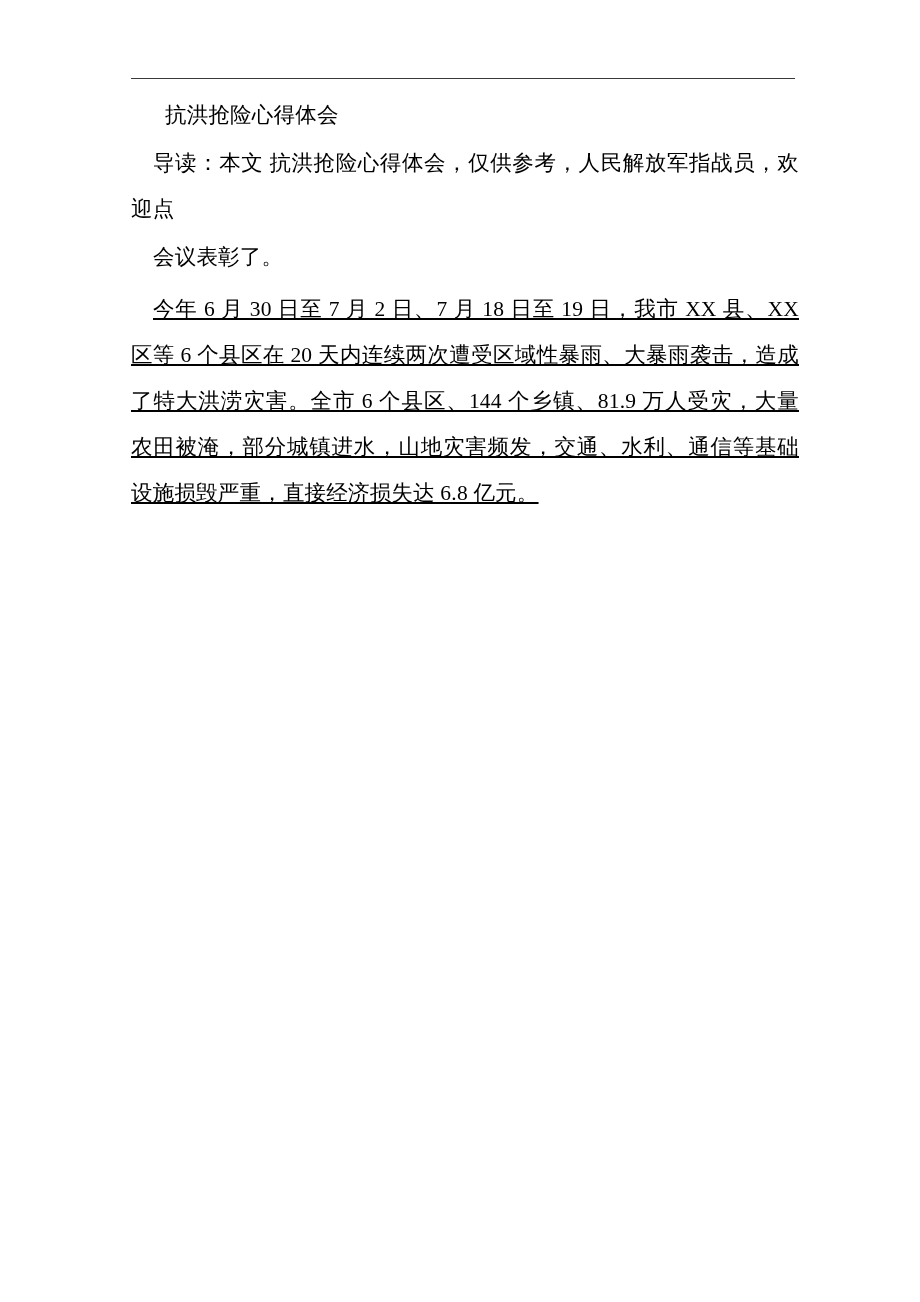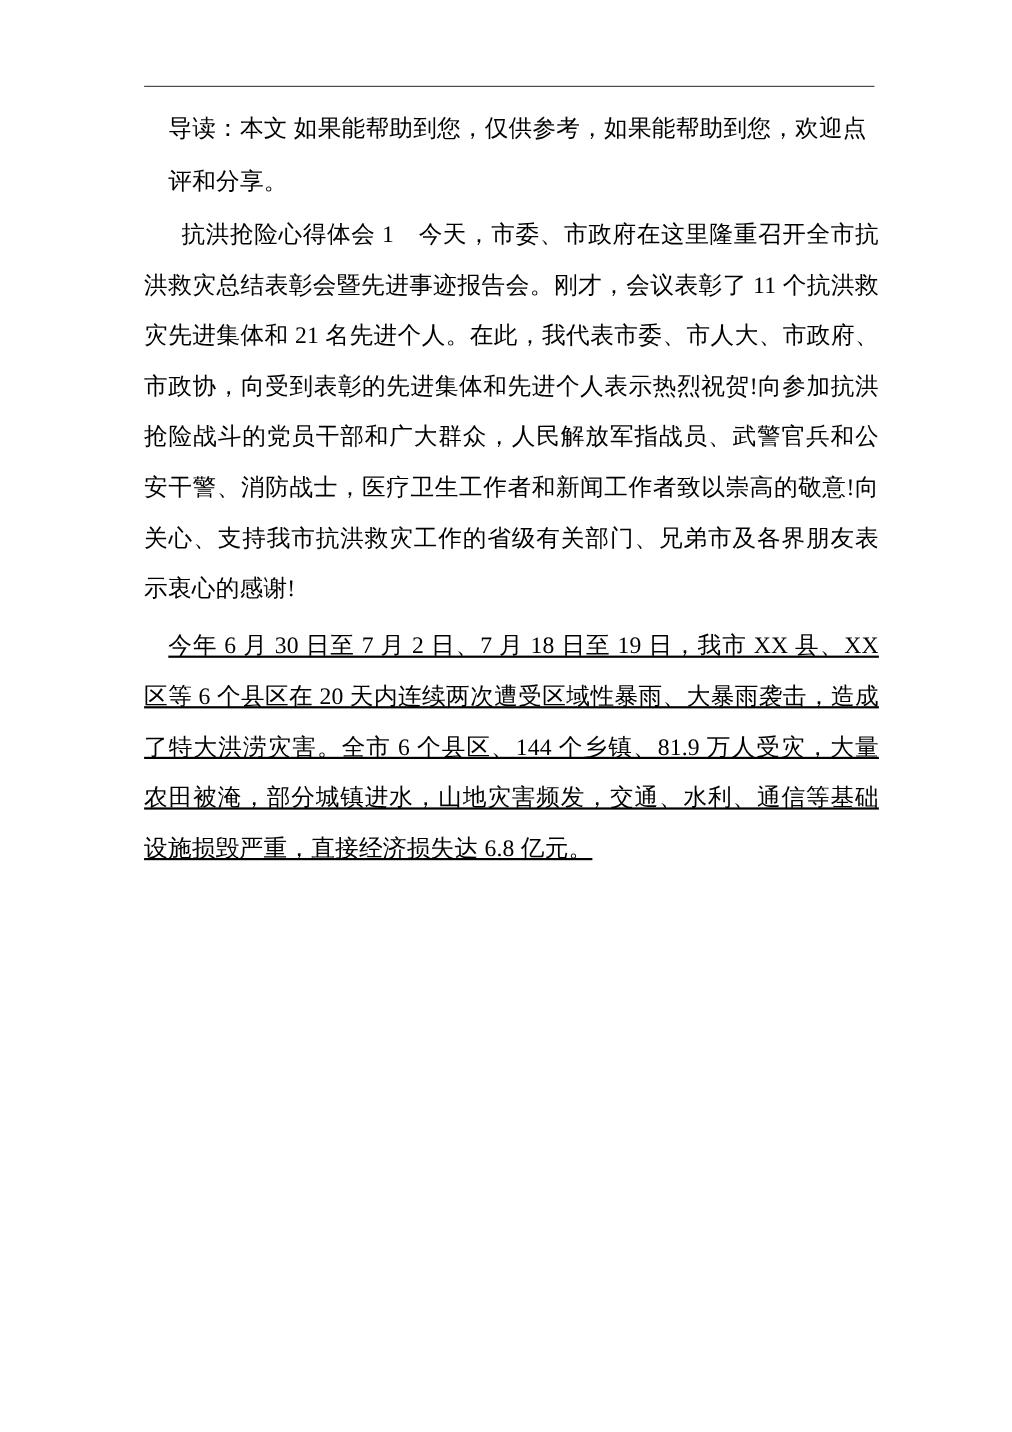--- a/index.html
+++ b/index.html
@@ -59,25 +59,25 @@
 </style>
 </head>
 <body>
 
 <div class="page">
 
   <div class="top-rule"></div>
 
   <div class="content">
 
+    <p class="indent1">抗洪抢险心得体会</p>
 
-    <p class="indent2 gap-sm">导读：本文 如果能帮助到您，仅供参考，如果能帮助到您，欢迎点</p>
+    <p class="indent2 gap-sm">导读：本文 抗洪抢险心得体会，仅供参考，人民解放军指战员，欢迎点</p>
 
-    <p class="indent2 gap-sm">评和分享。</p>
+    <p class="indent2 gap-sm">会议表彰了。</p>
 
 
-    <p class="indent1 gap-sm">抗洪抢险心得体会 1　今天，市委、市政府在这里隆重召开全市抗洪救灾总结表彰会暨先进事迹报告会。刚才，会议表彰了 11 个抗洪救灾先进集体和 21 名先进个人。在此，我代表市委、市人大、市政府、市政协，向受到表彰的先进集体和先进个人表示热烈祝贺!向参加抗洪抢险战斗的党员干部和广大群众，人民解放军指战员、武警官兵和公安干警、消防战士，医疗卫生工作者和新闻工作者致以崇高的敬意!向关心、支持我市抗洪救灾工作的省级有关部门、兄弟市及各界朋友表示衷心的感谢!</p>
 
     <p class="indent2 gap-md">今年 6 月 30 日至 7 月 2 日、7 月 18 日至 19 日，我市 XX 县、XX 区等 6 个县区在 20 天内连续两次遭受区域性暴雨、大暴雨袭击，造成了特大洪涝灾害。全市 6 个县区、144 个乡镇、81.9 万人受灾，大量农田被淹，部分城镇进水，山地灾害频发，交通、水利、通信等基础设施损毁严重，直接经济损失达 6.8 亿元。</p>
 
 
   </div>
 </div>
 
 </body></html>

